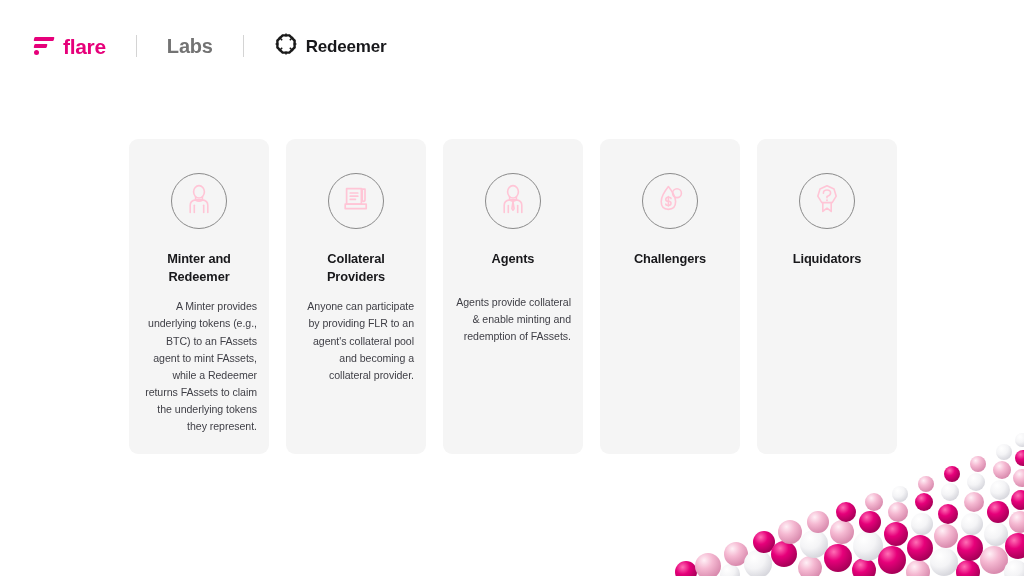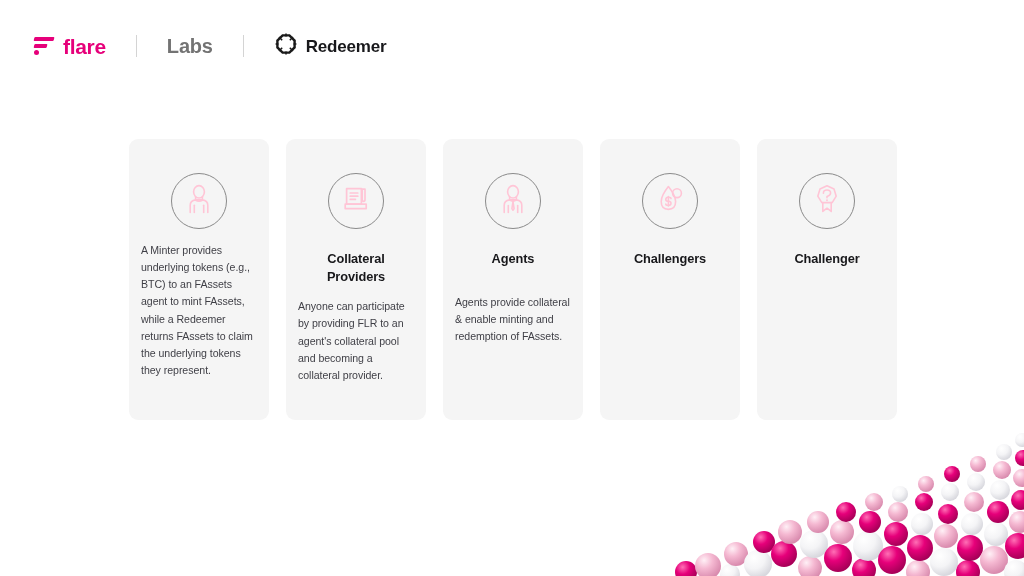--- a/index.html
+++ b/index.html
@@ -69,21 +69,21 @@
   }
   .card-title {
     margin-top:21px;
     font-size:12.8px; font-weight:700; color:#18181b;
     text-align:center; line-height:1.38;
     letter-spacing:-0.1px;
   }
   .card-body {
     margin-top:13px;
     font-size:10.6px; font-weight:400; color:#3f3f46;
-    text-align:left; line-height:1.62;
+    text-align:right; line-height:1.62;
     letter-spacing:-0.05px;
   }
   .card.spaced .card-body { margin-top:26px; }
 
   
   .spheres {
     position:absolute; right:0; bottom:0;
     width:360px; height:150px;
     overflow:hidden; pointer-events:none;
   }
@@ -142,20 +142,21 @@
             <g fill="none" stroke="#FFC5D6" stroke-width="1.6" stroke-linecap="round" stroke-linejoin="round">
               <ellipse cx="17" cy="9.8" rx="5.4" ry="6.2"></ellipse>
               <path d="M13.6 15.2 L13.6 18.2 Q17 20 20.4 18.2 L20.4 15.2"></path>
               <path d="M8.2 30.5 L8.2 23.2 Q8.2 18.6 13.6 17.9 L20.4 17.9 Q25.8 18.6 25.8 23.2 L25.8 30.5"></path>
               <line x1="12.3" y1="23.2" x2="12.3" y2="30.5"></line>
               <line x1="21.7" y1="23.2" x2="21.7" y2="30.5"></line>
             </g>
           </svg>
         </span>
       </div>
+      <div class="card-title">Minter and Redeemer</div>
       <div class="card-body">A Minter provides underlying tokens (e.g., BTC) to an FAssets agent to mint FAssets, while a Redeemer returns FAssets to claim the underlying tokens they represent.</div>
     </div>
 
     <div class="card">
       <div class="icon-circle">
         <span>
           <svg width="34" height="34" viewBox="0 0 34 34">
             <g fill="none" stroke="#FFC5D6" stroke-width="1.7" stroke-linecap="round" stroke-linejoin="round">
               <path d="M7.6 6.6 L22.4 6.6 L22.4 22.2 L7.6 22.2 Z"></path>
               <line x1="11.2" y1="11.0" x2="18.8" y2="11.0"></line>
@@ -213,21 +214,21 @@
           <svg width="34" height="34" viewBox="0 0 34 34">
             <g fill="none" stroke="#FFC5D6" stroke-width="1.6" stroke-linecap="round" stroke-linejoin="round">
               <path d="M17 3.8 L24.0 7.0 L26.2 14.2 L22.2 20.6 L11.8 20.6 L7.8 14.2 L10.0 7.0 Z"></path>
               <path d="M13.4 11.2 Q13.4 8.0 17 8.0 Q20.6 8.0 20.6 11.0 Q20.6 13.2 17 14.4 L17 15.8"></path>
               <circle cx="17" cy="18.2" r="0.95" fill="#FFC5D6" stroke="none"></circle>
               <path d="M12.8 20.6 L12.8 29.4 L17 26.2 L21.2 29.4 L21.2 20.6"></path>
             </g>
           </svg>
         </span>
       </div>
-      <div class="card-title">Challenger</div>
+      <div class="card-title">Liquidators</div>
     </div>
 
   </div>
 
   <div class="spheres">
     <svg width="360" height="150" viewBox="0 0 360 150">
       <defs>
         <radialGradient id="gMag" cx="35%" cy="28%" r="72%">
           <stop offset="0%" stop-color="#FF6FB5"></stop>
           <stop offset="45%" stop-color="#E6007A"></stop>

